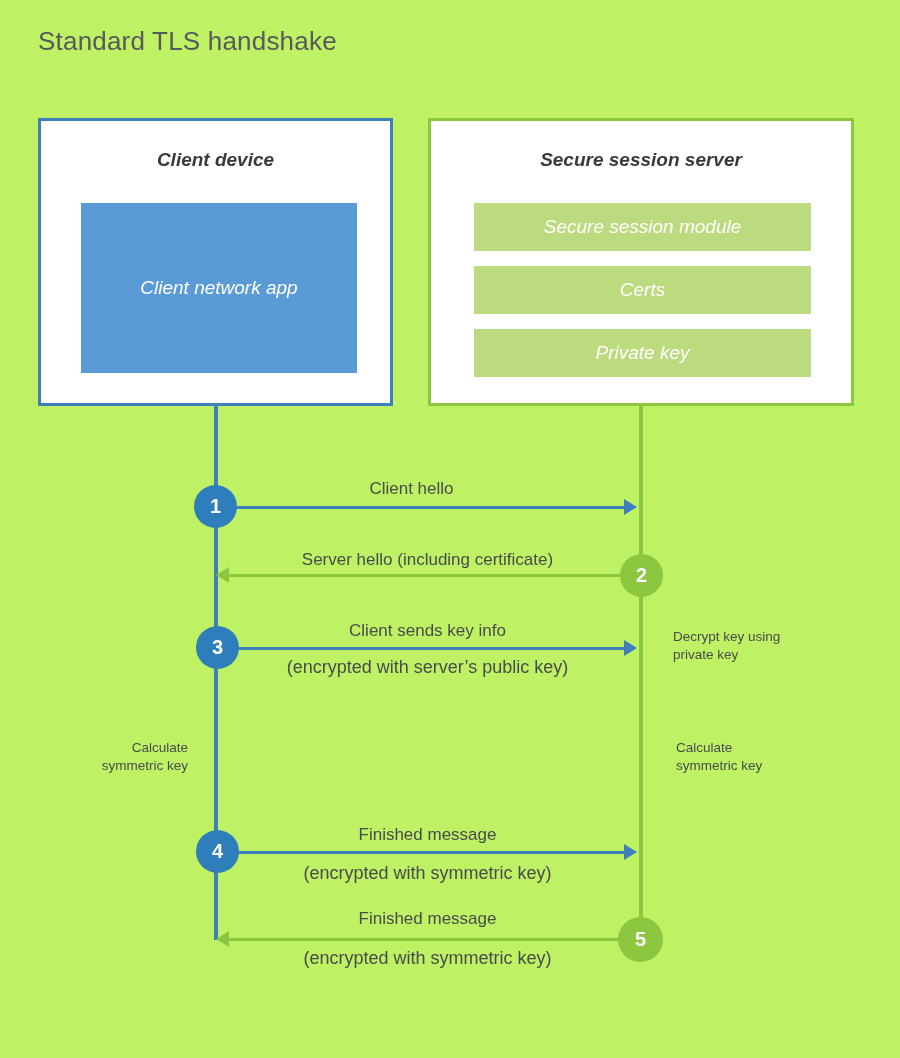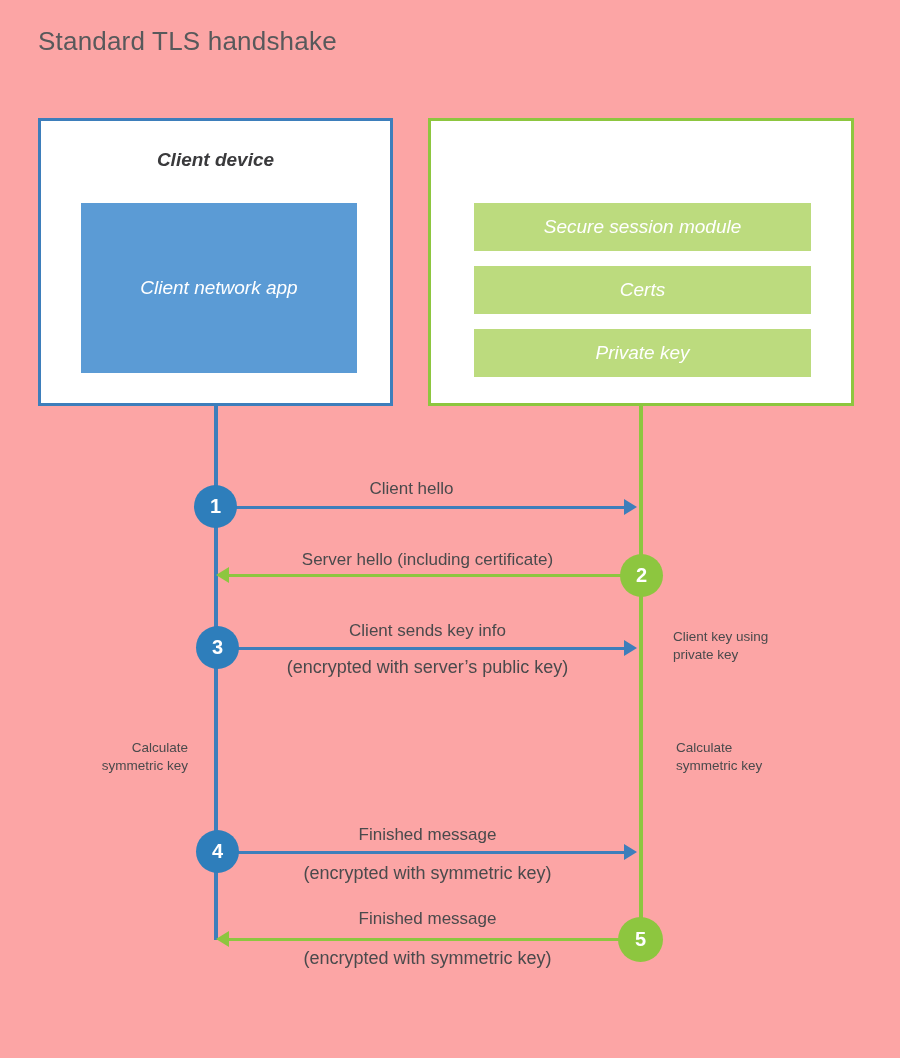--- a/index.html
+++ b/index.html
@@ -9,21 +9,21 @@
     background: #ffffff;
   }
   body {
     font-family: "Liberation Sans", sans-serif;
     -webkit-font-smoothing: antialiased;
   }
   #canvas {
     position: relative;
     width: 900px;
     height: 1058px;
-    background: #fca5a5;
+    background: #bef264;
     overflow: hidden;
   }
 
   
   #page-title {
     position: absolute;
     left: 38px;
     top: 26px;
     font-size: 26px;
     font-weight: 400;
@@ -179,20 +179,21 @@
 <div id="canvas">
 
   <div id="page-title">Standard TLS handshake</div>
 
   <div id="client-box" class="actor-box">
     <div class="actor-title">Client device</div>
     <div id="client-app">Client network app</div>
   </div>
 
   <div id="server-box" class="actor-box">
+    <div class="actor-title">Secure session server</div>
     <div id="server-item-0" class="server-item">Secure session module</div>
     <div id="server-item-1" class="server-item">Certs</div>
     <div id="server-item-2" class="server-item">Private key</div>
   </div>
 
   <div id="client-lifeline" class="lifeline"></div>
   <div id="server-lifeline" class="lifeline"></div>
 
   <div class="msg-label" style="left:200px; top:479px; width:423px;">Client hello</div>
   <div class="arrow-line blue" style="left:216px; top:506px; width:410px;"></div>
@@ -203,21 +204,21 @@
   <div class="arrow-line green" style="left:229px; top:574px; width:412px;"></div>
   <div class="arrow-head left green" style="left:216px; top:567px;"></div>
   <div class="step-circle green" style="left:620px; top:554px; width:43px; height:43px;">2</div>
 
   <div class="msg-label" style="left:216px; top:621px; width:423px;">Client sends key info</div>
   <div class="arrow-line blue" style="left:216px; top:647px; width:410px;"></div>
   <div class="arrow-head right blue" style="left:624px; top:640px;"></div>
   <div class="msg-sublabel" style="left:216px; top:657px; width:423px;">(encrypted with server’s public key)</div>
   <div class="step-circle blue" style="left:196px; top:626px; width:43px; height:43px;">3</div>
 
-  <div class="side-note" style="left:673px; top:628px; width:200px; white-space:pre-line;">Client key using
+  <div class="side-note" style="left:673px; top:628px; width:200px; white-space:pre-line;">Decrypt key using
 private key</div>
 
   <div class="side-note right-align" style="left:20px; top:739px; width:168px; white-space:pre-line;">Calculate
 symmetric key</div>
   <div class="side-note" style="left:676px; top:739px; width:200px; white-space:pre-line;">Calculate
 symmetric key</div>
 
   <div class="msg-label" style="left:216px; top:825px; width:423px;">Finished message</div>
   <div class="arrow-line blue" style="left:216px; top:851px; width:410px;"></div>
   <div class="arrow-head right blue" style="left:624px; top:844px;"></div>

